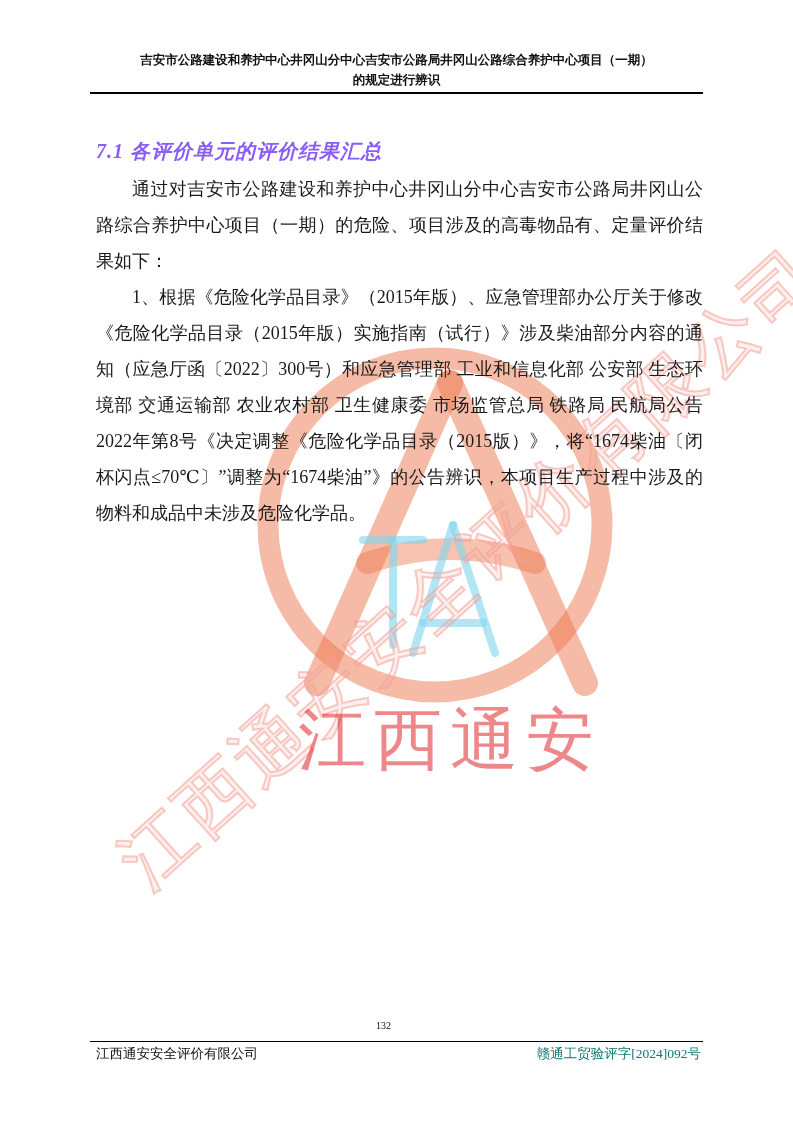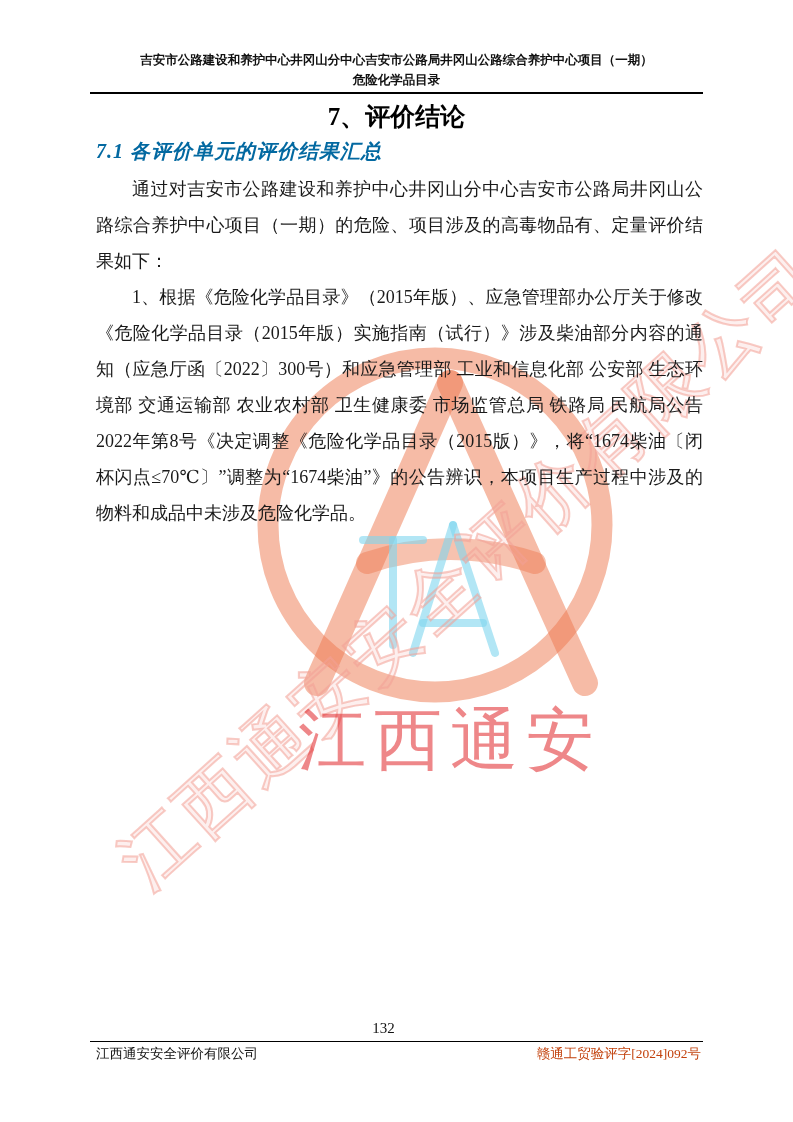--- a/index.html
+++ b/index.html
@@ -40,44 +40,44 @@
   .header-rule{
     position:absolute;left:90px;top:92px;width:613px;
     border-top:2.5px solid #000;height:0;
   }
   .doc-title{
     position:absolute;left:90px;top:100px;width:613px;
     text-align:center;font-size:25px;font-weight:bold;color:#000;
   }
   .section-heading{
     position:absolute;left:96px;top:138px;width:607px;
-    font-size:20px;font-weight:bold;font-style:italic;color:#0369a1;
+    font-size:20px;font-weight:bold;font-style:italic;color:#8b5cf6;
     letter-spacing:1px;
   }
   .body-text{
     position:absolute;left:96px;top:171px;width:607px;
     font-size:18px;line-height:36px;text-align:justify;
   }
   .body-text p{margin:0;text-indent:2em;}
   
   .page-number{
     position:absolute;left:0;top:1020px;width:767px;
-    text-align:center;font-size:15px;color:#111;
+    text-align:center;font-size:10px;color:#111;
   }
   .footer-rule{
     position:absolute;left:90px;top:1041px;width:613px;
     border-top:1.5px solid #000;height:0;
   }
   .footer-left{
     position:absolute;left:96px;top:1045px;
     font-size:13.5px;color:#111;
   }
   .footer-right{
     position:absolute;right:92px;top:1045px;
-    font-size:13.5px;color:#c2410c;
+    font-size:13.5px;color:#0f766e;
   }
 </style>
 </head>
 <body>
 
 <div class="page">
 
   <div class="watermark-layer">
     <div class="wm-seal">
       <svg width="380" height="380" viewBox="0 0 380 380" fill="none">
@@ -98,25 +98,24 @@
       </svg>
     </div>
     <div class="wm-diagonal">江西通安安全评价有限公司</div>
     <div class="wm-red-text">江西通安</div>
   </div>
 
   <div class="content">
 
     <div class="header-block">
       <div>吉安市公路建设和养护中心井冈山分中心吉安市公路局井冈山公路综合养护中心项目（一期）</div>
-      <div>危险化学品目录</div>
+      <div>的规定进行辨识</div>
     </div>
     <div class="header-rule"></div>
 
-    <div class="doc-title">7、评价结论</div>
 
     <div class="section-heading">7.1 各评价单元的评价结果汇总</div>
 
     <div class="body-text">
       <p>通过对吉安市公路建设和养护中心井冈山分中心吉安市公路局井冈山公路综合养护中心项目（一期）的危险、项目涉及的高毒物品有、定量评价结果如下：</p>
       <p>1、根据《危险化学品目录》（2015年版）、应急管理部办公厅关于修改《危险化学品目录（2015年版）实施指南（试行）》涉及柴油部分内容的通知（应急厅函〔2022〕300号）和应急管理部 工业和信息化部 公安部 生态环境部 交通运输部 农业农村部 卫生健康委 市场监管总局 铁路局 民航局公告2022年第8号《决定调整《危险化学品目录（2015版）》，将“1674柴油〔闭杯闪点≤70℃〕”调整为“1674柴油”》的公告辨识，本项目生产过程中涉及的物料和成品中未涉及危险化学品。</p>
     </div>
 
     <div class="page-number">132</div>
     <div class="footer-rule"></div>

